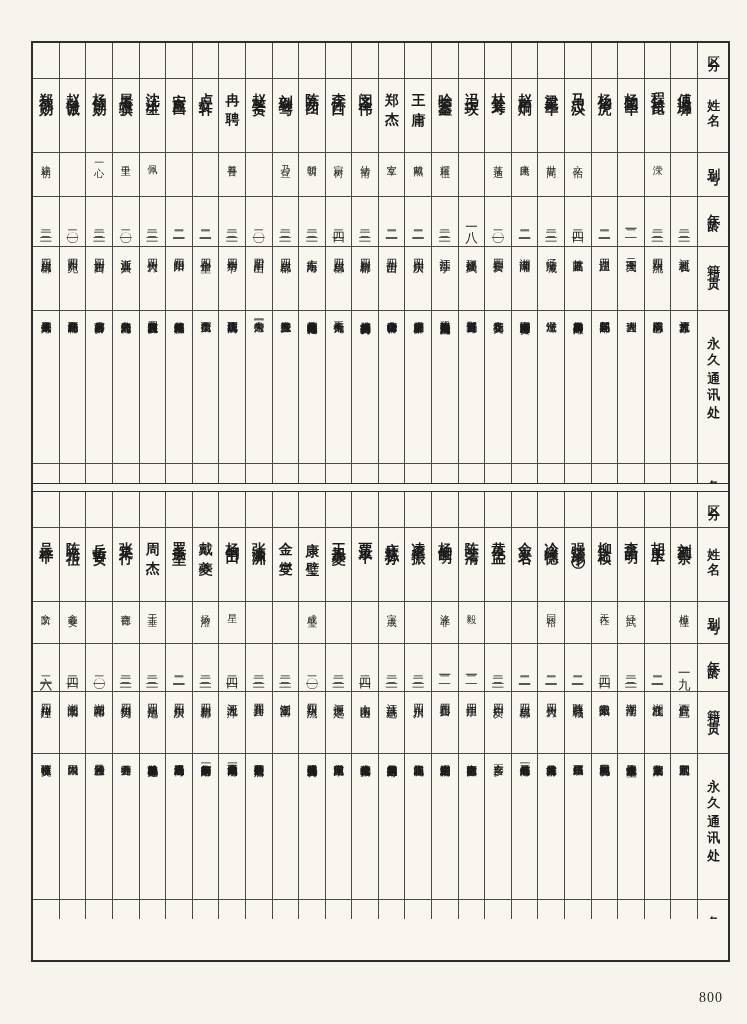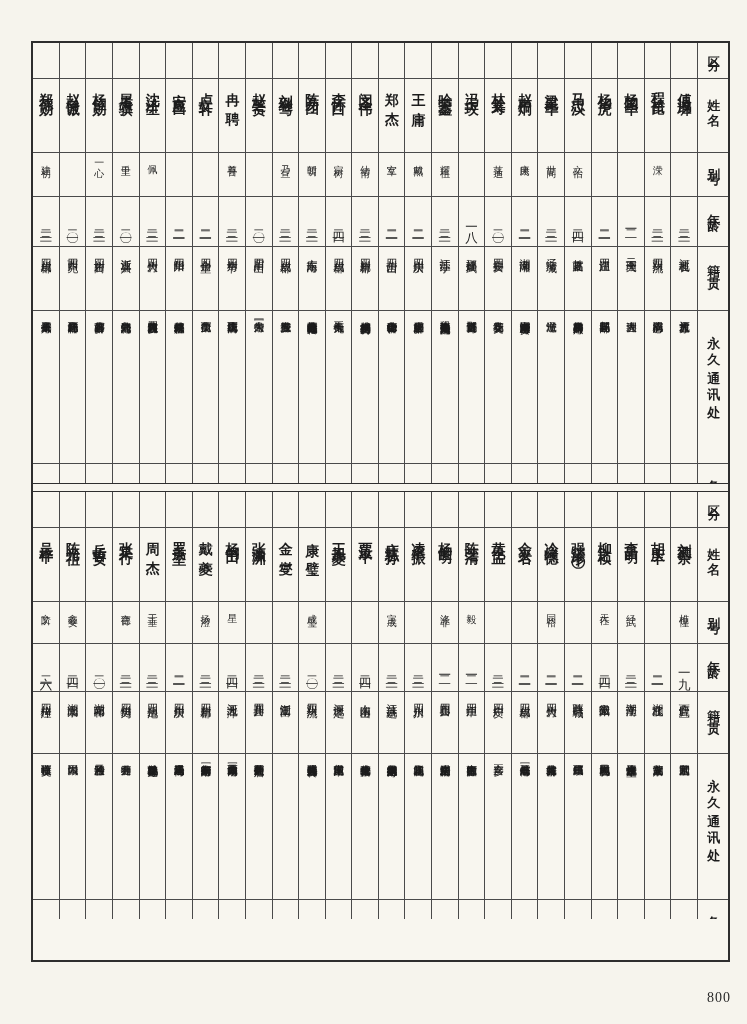--- a/index.html
+++ b/index.html
@@ -48,21 +48,21 @@
   .addr .note{font-size:8px;letter-spacing:0;}
   .hdr .vt{font-size:13px;font-weight:700;}
   .hdr.h1 .vt{font-size:12px;letter-spacing:.25em;padding-top:4px;}
   .hdr.h2 .vt{letter-spacing:1.1em;padding-top:10px;}
   .hdr.h3 .vt{letter-spacing:.35em;padding-top:5px;}
   .hdr.h4 .vt{letter-spacing:.35em;padding-top:7px;}
   .hdr.h5 .vt{letter-spacing:.9em;padding-top:8px;}
   .hdr.h6 .vt{letter-spacing:1.35em;padding-top:14px;}
   .hdr.h7 .vt{letter-spacing:.5em;padding-top:6px;}
   .pagenum{
-    position:absolute;right:16px;bottom:18px;
+    position:absolute;right:24px;bottom:18px;
     font-size:14px;letter-spacing:1px;color:#2a2a2a;
     font-family:"Liberation Serif","DejaVu Serif",serif;
   }
 </style>
 </head>
 <body>
 
 <div class="page">
   <div class="frame">
     <div class="vtable t1" id="table-0">

